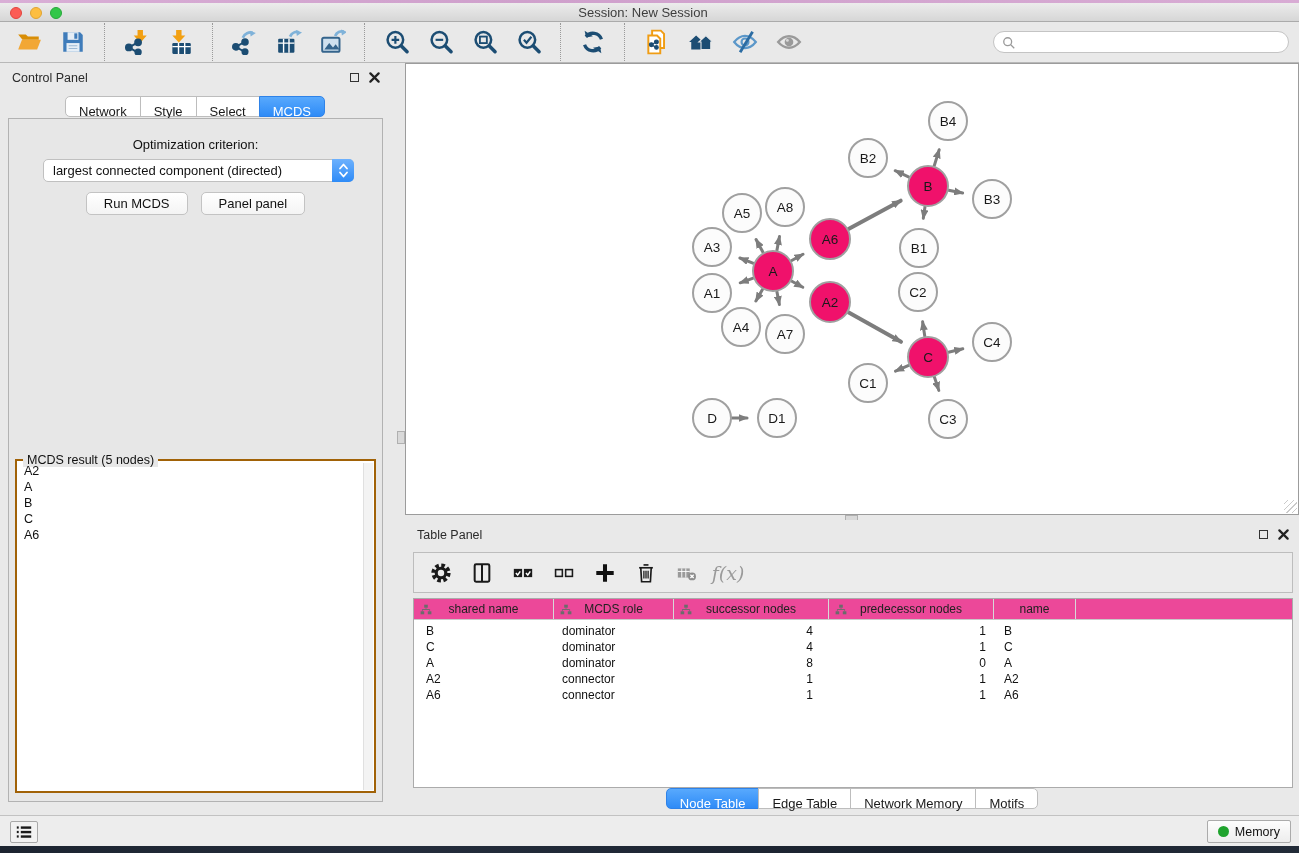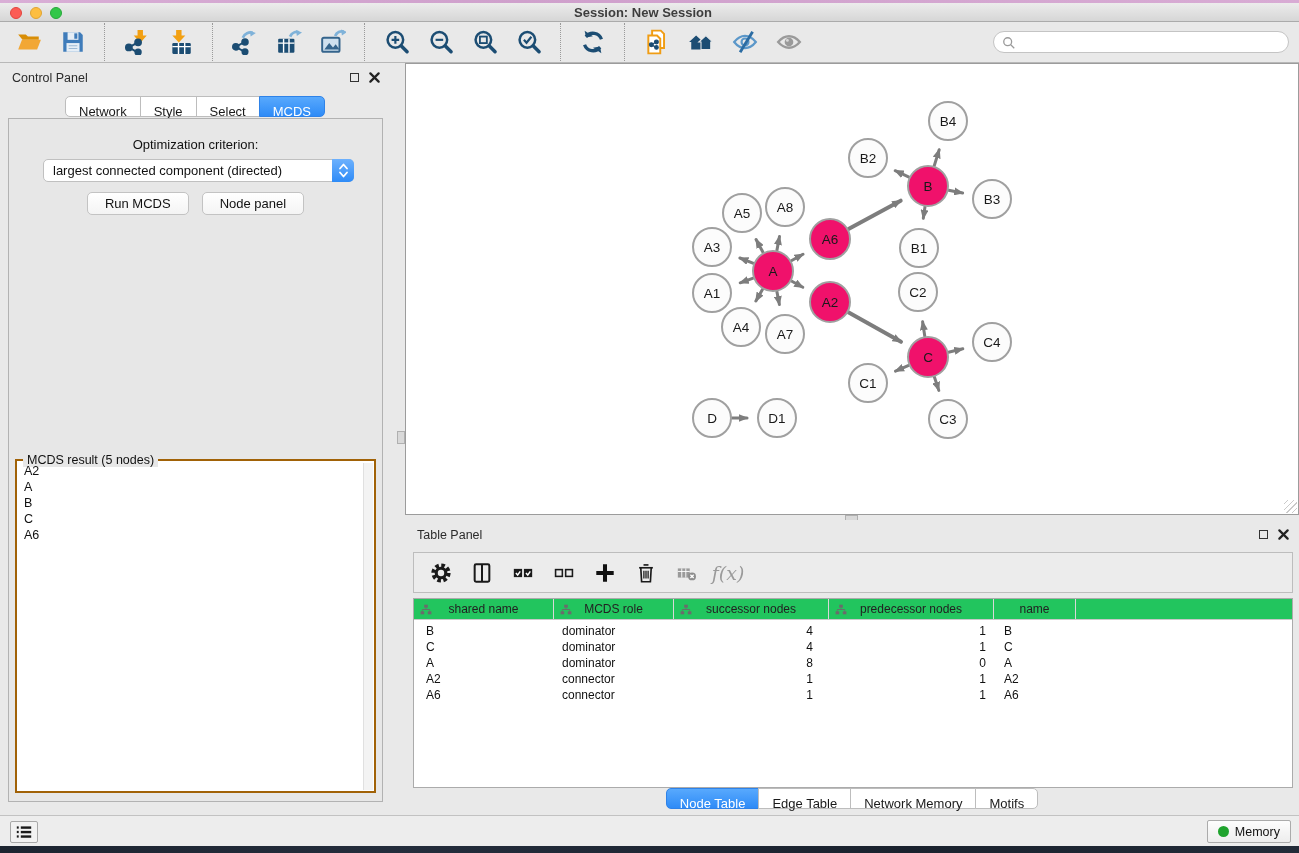--- a/index.html
+++ b/index.html
@@ -13,21 +13,21 @@
   .desktop-top { position:absolute; left:0; top:0; width:100%; height:3px;
     background:linear-gradient(90deg,#d9aed6,#cfa0cc 40%,#d8abd4); }
   .titlebar { position:absolute; left:0; top:3px; width:100%; height:19px;
     background:linear-gradient(#ececec,#d6d6d6); border-bottom:1px solid #ababab; }
   .tlights { position:absolute; left:10px; top:4px; display:flex; gap:8px; }
   .tlight { width:12px; height:12px; border-radius:50%; }
   .tl-red { background:#fc5c55; border:1px solid #e2443e; }
   .tl-yellow { background:#fdbe40; border:1px solid #e0a432; }
   .tl-green { background:#33c749; border:1px solid #27a83a; }
   .win-title { position:absolute; left:0; right:13px; top:0; height:19px; line-height:19px;
-    text-align:center; font-size:13px; color:#3d3d3d;font-weight:bold; }
+    text-align:center; font-size:13px; color:#3d3d3d; }
   
   .toolbar { position:absolute; left:0; top:22px; width:100%; height:41px;
     background:#e9e9e9; border-bottom:1px solid #b8b8b8;
     display:flex; align-items:center; padding:0 10px; gap:7px; }
   .tbb { width:37px; height:30px; display:flex; align-items:center; justify-content:center; flex:0 0 auto; }
   .tbb svg { width:26px; height:26px; }
   .tb-sep { width:1px; height:38px; border-left:1px dotted #9a9a9a; margin:0 6px; flex:0 0 auto; }
   .searchbox { margin-left:auto; position:relative; width:296px; height:22px;
     background:#fff; border:1px solid #c4c4c4; border-radius:12px; flex:0 0 auto; }
   .searchbox svg { position:absolute; left:8px; top:4px; width:14px; height:14px; }
@@ -83,21 +83,21 @@
   
   .table-panel { position:absolute; left:405px; top:520px; width:894px; height:295px; background:#e9e9e9; }
   .tp-toolbar { position:absolute; left:8px; right:6px; top:32px; height:41px;
     border:1px solid #bdbdbd; background:#ececec; display:flex; align-items:center;
     padding-left:14px; gap:15px; }
   .tpb { width:26px; height:26px; display:flex; align-items:center; justify-content:center; flex:0 0 auto; }
   .tpb svg { width:22px; height:22px; }
   .fx-label { font-size:19px; color:#9a9a9a; font-family:"DejaVu Serif",serif; font-style:italic; }
   .node-table { position:absolute; left:8px; right:6px; top:78px; height:190px;
     background:#fff; border:1px solid #ababab; overflow:hidden; }
-  .thead { display:flex; height:21px; background:#22c55e; border-bottom:1px solid #c9c9c9; }
+  .thead { display:flex; height:21px; background:#ec4899; border-bottom:1px solid #c9c9c9; }
   .th { position:relative; display:flex; align-items:center; justify-content:center;
     font-size:12px; color:#222; border-right:1px solid #d8d8d8; flex:0 0 auto; }
   .th svg { position:absolute; left:6px; top:5px; width:12px; height:11px; }
   .th-filler { flex:1 1 auto; border-right:none; }
   .c0 { width:140px; } .c1 { width:120px; } .c2 { width:155px; } .c3 { width:165px; } .c4 { width:82px; }
   .tbody { padding-top:3px; }
   .trow { display:flex; height:16px; align-items:center; }
   .td { font-size:12px; color:#111; flex:0 0 auto; white-space:nowrap; overflow:hidden; }
   .td.c0 { padding-left:12px; } .td.c1 { padding-left:8px; }
   .td.c2 { text-align:right; padding-right:16px; } .td.c3 { text-align:right; padding-right:8px; }
@@ -299,21 +299,21 @@
         <span class="combo-text">largest connected component (directed)</span>
         <span class="combo-step">
             <svg width="11" height="15" viewBox="0 0 11 15">
               <path d="M2 5.5L5.5 1.5L9 5.5" fill="none" stroke="#fff" stroke-width="1.8" stroke-linecap="round" stroke-linejoin="round"></path>
               <path d="M2 9.5L5.5 13.5L9 9.5" fill="none" stroke="#fff" stroke-width="1.8" stroke-linecap="round" stroke-linejoin="round"></path>
             </svg>
           </span>
       </div>
       <div class="btn-row">
         <button class="mac-btn">Run MCDS</button>
-        <button class="mac-btn">Node panel</button>
+        <button class="mac-btn">Panel panel</button>
       </div>
       <div class="fieldset">
         <span class="legend">MCDS result (5 nodes)</span>
         <div class="mcds-list">
             <div class="mcds-item">A2</div>
             <div class="mcds-item">A</div>
             <div class="mcds-item">B</div>
             <div class="mcds-item">C</div>
             <div class="mcds-item">A6</div>
           </div>

